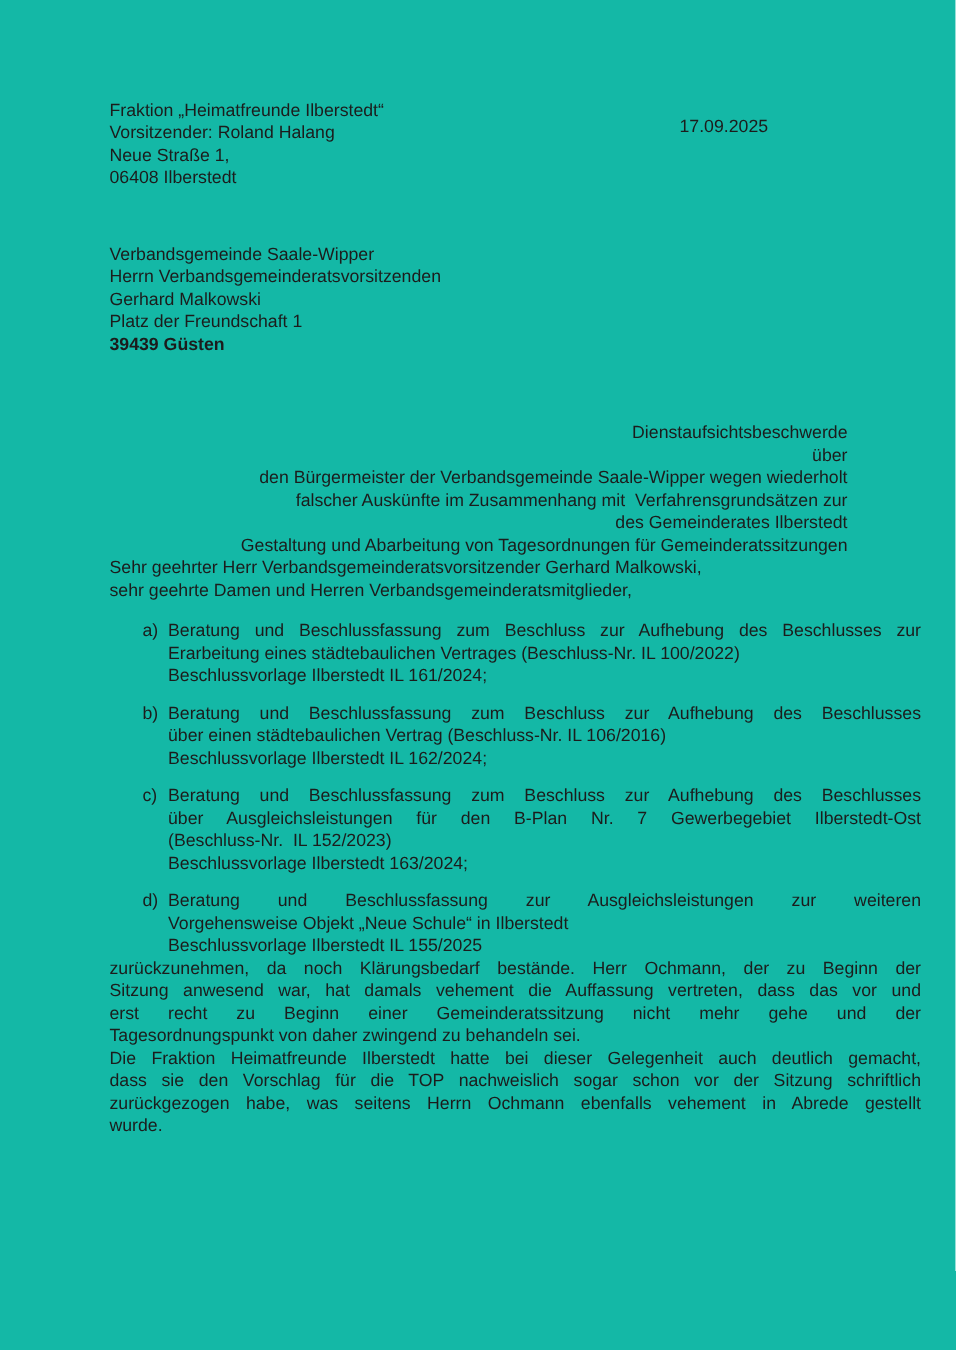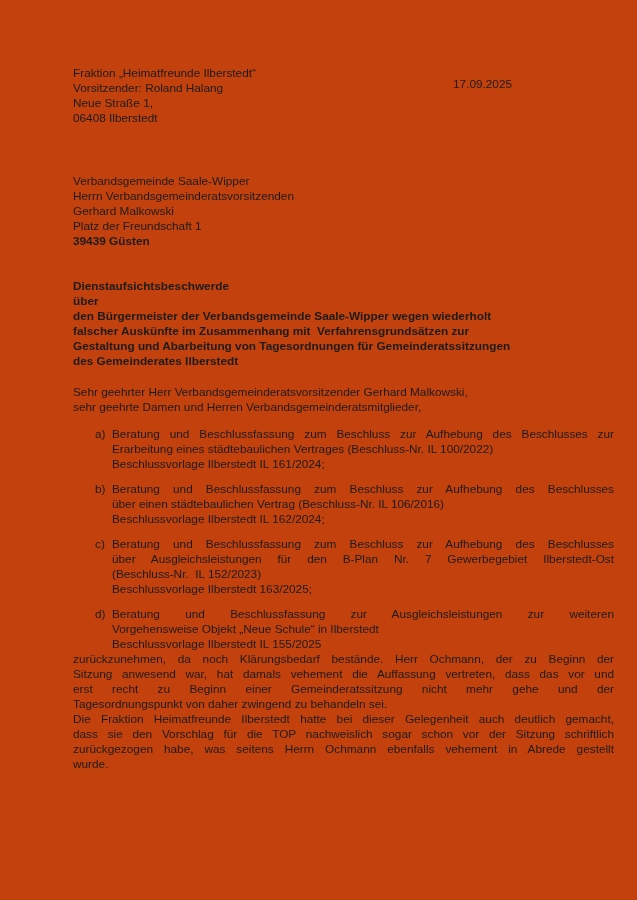--- a/index.html
+++ b/index.html
@@ -1,20 +1,20 @@
 <!DOCTYPE html>
 <html><head>
 <meta charset="utf-8">
 <style>
   html, body { margin: 0; padding: 0; background: #ffffff; }
   .page {
     position: relative;
     width: 637px;
     height: 900px;
-    background: #c2410c;
+    background: #14b8a6;
     overflow: hidden;
     font-family: "Liberation Sans", "DejaVu Sans", sans-serif;
     font-size: 11.8px;
     line-height: 15px;
     color: #1c1c1c;
   }
   .content {
     position: absolute;
     left: 73px;
     top: 66px;
@@ -23,29 +23,29 @@
   .ln { min-height: 15px; }
   
   .jl { text-align: justify; text-align-last: justify; text-justify: inter-word; }
   .sender { position: relative; }
   .date {
     position: absolute;
     left: 380px;
     top: 11px;
     white-space: nowrap;
   }
-  .recipient { margin-top: 48px; }
+  .recipient { margin-top: 36px; }
   .recipient .bold-line { font-weight: bold; }
   .subject {
-    margin-top: 30px;
+    margin-top: 44px;
     width: 492px;
-    font-weight: bold;
-    text-align: left;
+    font-weight: normal;
+    text-align: right;
   }
-  .salutation { margin-top: 16px; }
+  .salutation { margin-top: 0; }
   .intro { margin-top: 13px; }
   .agenda { margin-top: 12px; }
   .agenda-item { position: relative; padding-left: 39px; }
   .agenda-item + .agenda-item { margin-top: 10px; }
   .agenda-marker { position: absolute; left: 22px; top: 0; }
   .body-par { margin-top: 0; }
 </style>
 </head>
 <body>
 
@@ -66,22 +66,22 @@
       <div class="ln">Gerhard Malkowski</div>
       <div class="ln">Platz der Freundschaft 1</div>
       <div class="ln bold-line">39439 Güsten</div>
     </div>
 
     <div class="subject">
         <div class="ln">Dienstaufsichtsbeschwerde</div>
         <div class="ln">über</div>
         <div class="ln">den Bürgermeister der Verbandsgemeinde Saale-Wipper wegen wiederholt</div>
         <div class="ln">falscher Auskünfte im Zusammenhang mit&nbsp; Verfahrensgrundsätzen zur</div>
+        <div class="ln">des Gemeinderates Ilberstedt</div>
         <div class="ln">Gestaltung und Abarbeitung von Tagesordnungen für Gemeinderatssitzungen</div>
-        <div class="ln">des Gemeinderates Ilberstedt</div>
       </div>
 
     <div class="salutation">
         <div class="ln">Sehr geehrter Herr Verbandsgemeinderatsvorsitzender Gerhard Malkowski,</div>
         <div class="ln">sehr geehrte Damen und Herren Verbandsgemeinderatsmitglieder,</div>
       </div>
 
 
     <div class="agenda">
       <div class="agenda-item">
@@ -99,21 +99,21 @@
             <div class="ln">über einen städtebaulichen Vertrag (Beschluss-Nr. IL 106/2016)</div>
             <div class="ln">Beschlussvorlage Ilberstedt IL 162/2024;</div>
           </div>
       </div>
       <div class="agenda-item">
         <span class="agenda-marker">c)</span>
         <div>
             <div class="ln jl">Beratung und Beschlussfassung zum Beschluss zur Aufhebung des Beschlusses</div>
             <div class="ln jl">über Ausgleichsleistungen für den B-Plan Nr. 7 Gewerbegebiet Ilberstedt-Ost</div>
             <div class="ln">(Beschluss-Nr.&nbsp; IL 152/2023)</div>
-            <div class="ln">Beschlussvorlage Ilberstedt 163/2025;</div>
+            <div class="ln">Beschlussvorlage Ilberstedt 163/2024;</div>
           </div>
       </div>
       <div class="agenda-item">
         <span class="agenda-marker">d)</span>
         <div>
             <div class="ln jl">Beratung und Beschlussfassung zur Ausgleichsleistungen zur weiteren</div>
             <div class="ln">Vorgehensweise Objekt „Neue Schule“ in Ilberstedt</div>
             <div class="ln">Beschlussvorlage Ilberstedt IL 155/2025</div>
           </div>
       </div>

